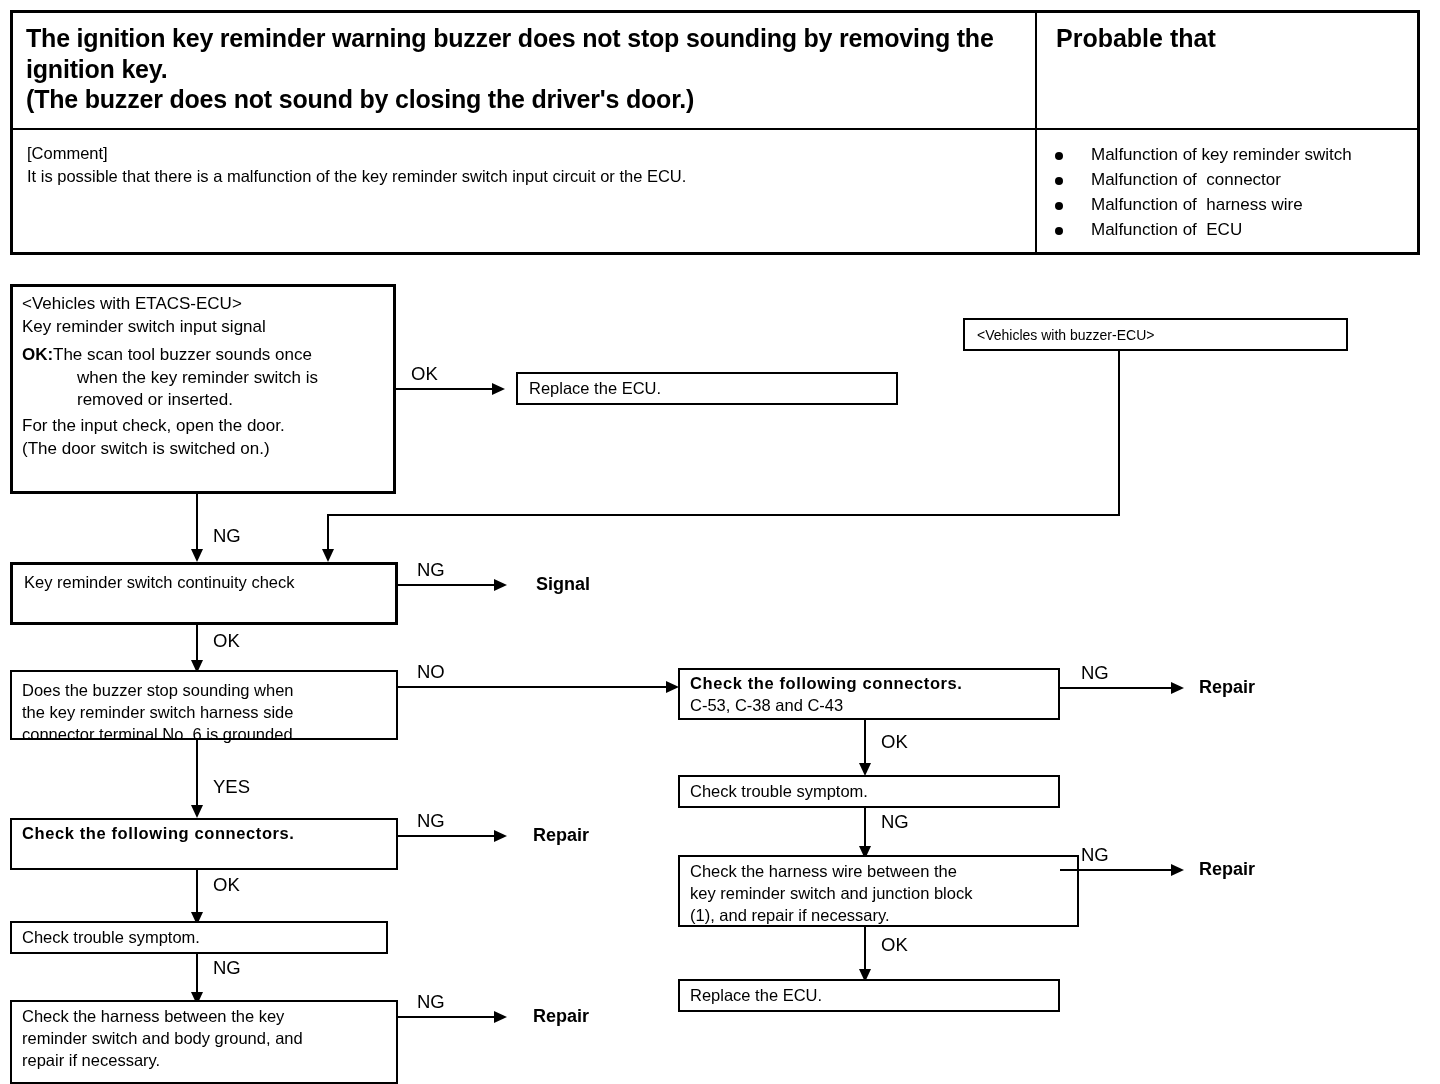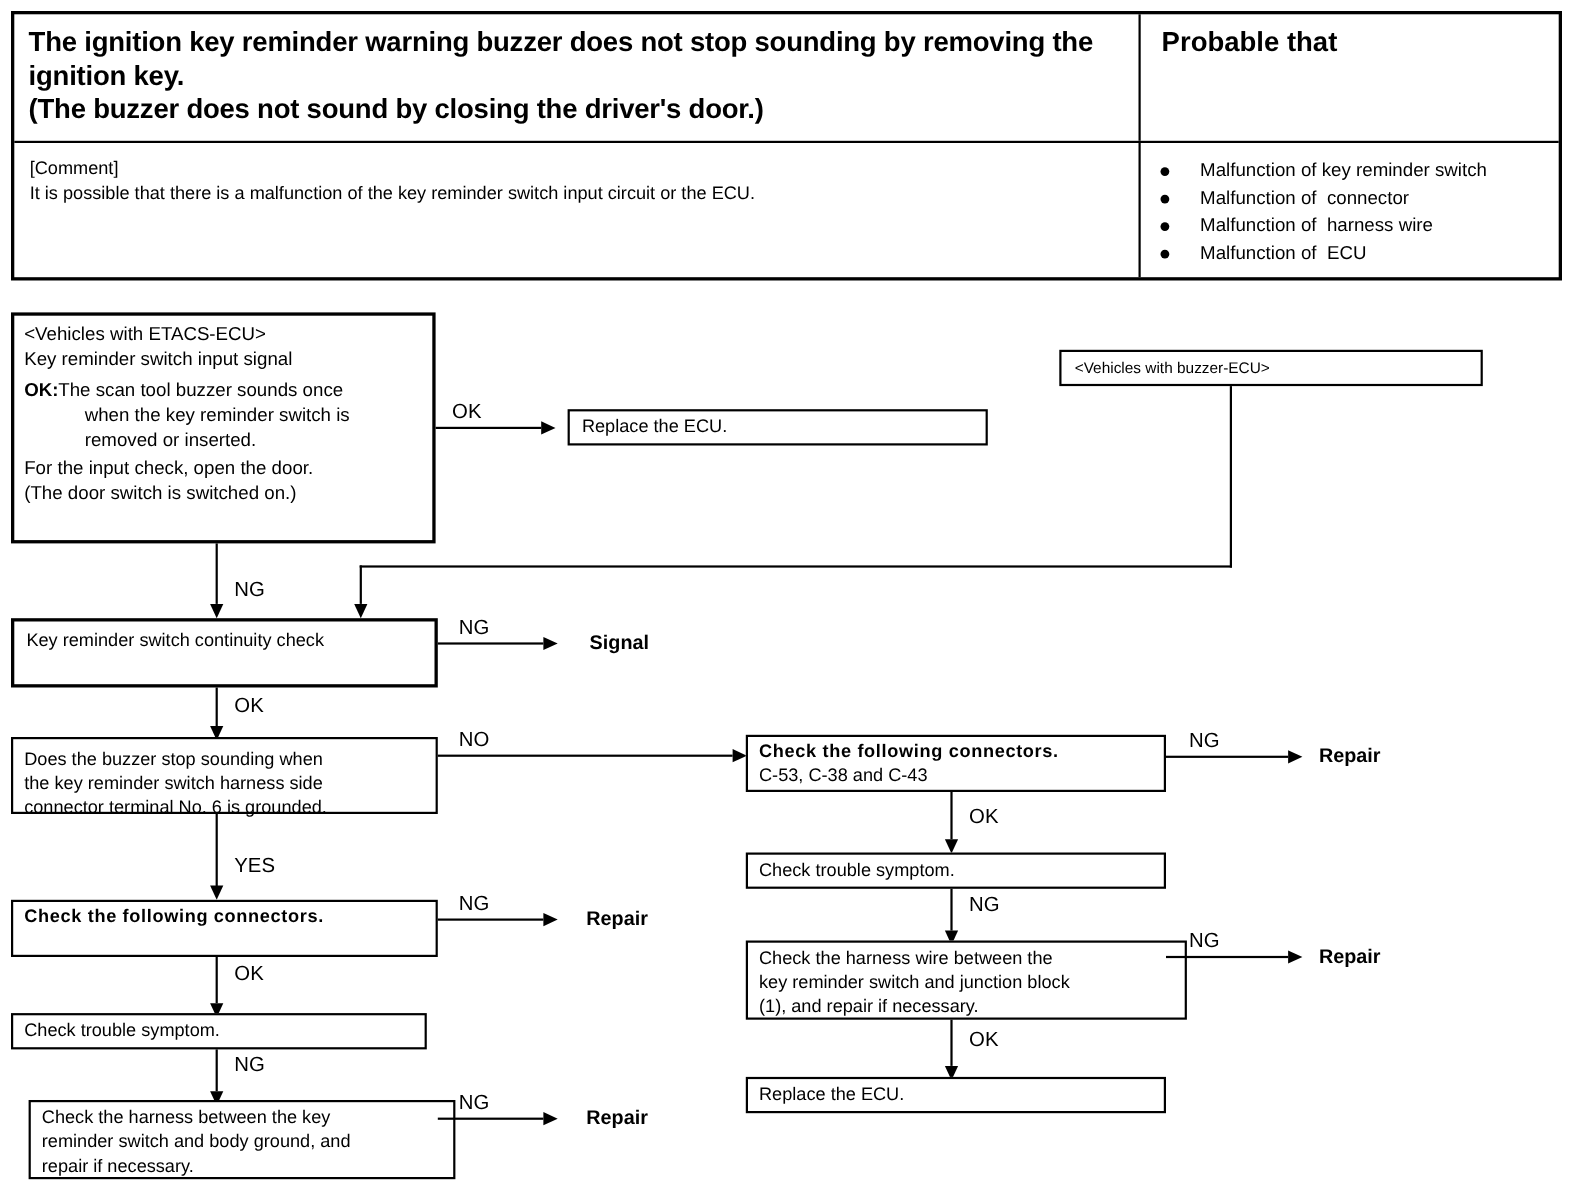--- a/index.html
+++ b/index.html
@@ -251,21 +251,21 @@
   <div class="edge-label" style="left:213px; top:876px;">OK</div>
 
   <div class="node" style="left:10px; top:921px; width:378px; height:33px; padding:4px 10px;">
     <span>Check trouble symptom.</span>
   </div>
 
   <div class="vline" style="left:196px; top:954px; height:38px;"></div>
   <div class="arrow-d" style="left:191px; top:992px;"></div>
   <div class="edge-label" style="left:213px; top:959px;">NG</div>
 
-  <div class="node" style="left:10px; top:1000px; width:388px; height:72px; padding:4px 10px;margin-left:16px;">
+  <div class="node" style="left:10px; top:1000px; width:388px; height:84px; padding:4px 10px;">
     <div>Check the harness between the key</div>
     <div>reminder switch and body ground, and</div>
     <div>repair if necessary.</div>
   </div>
   <div class="hline" style="left:398px; top:1016px; width:96px;"></div>
   <div class="arrow-r" style="left:494px; top:1011px;"></div>
   <div class="edge-label" style="left:417px; top:993px;">NG</div>
   <div class="plain-label" style="left:533px; top:1006px;">Repair</div>
 
   <div class="node" style="left:678px; top:668px; width:382px; height:52px; padding:3px 10px;">

